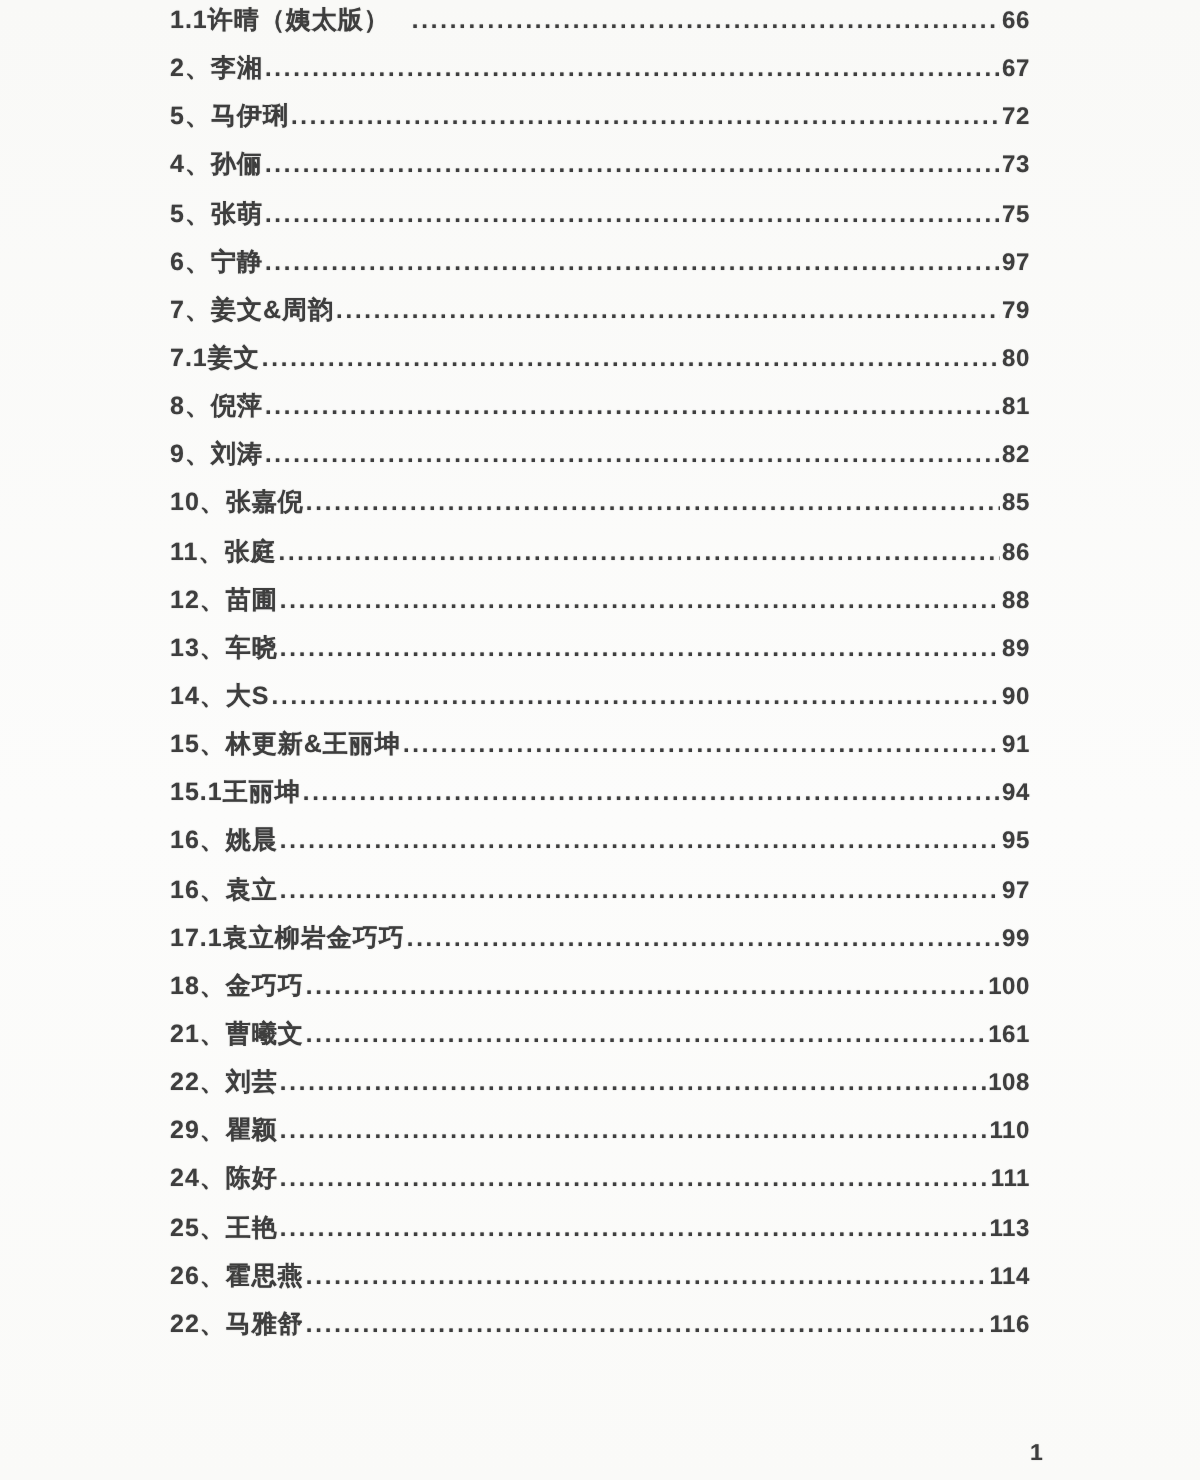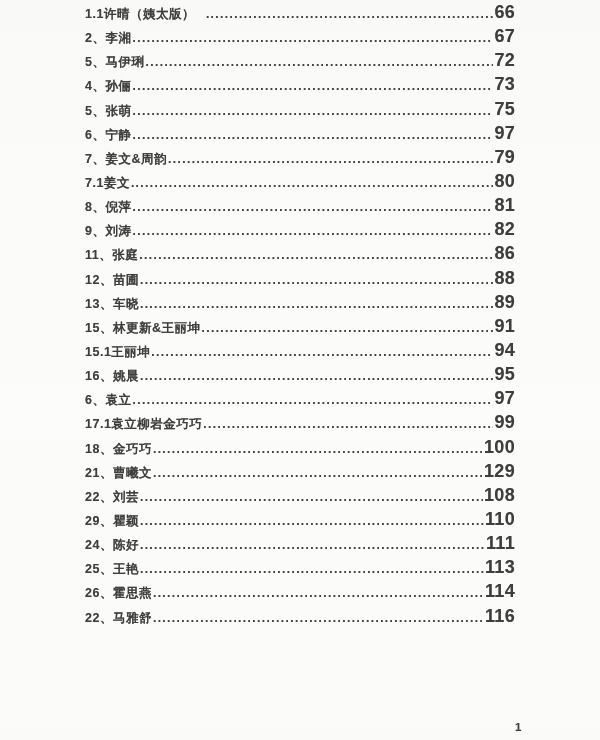--- a/index.html
+++ b/index.html
@@ -50,21 +50,21 @@
   }
   .leader::after {
     content: "..........................................................................................................................................................................";
     font-size: 12px;
     font-weight: 700;
     letter-spacing: 1.4px;
     color: var(--ink, #3e3e3e);
   }
   .pagenum {
     flex: 0 0 auto;
-    font-size: 18px;
+    font-size: 12px;
     font-weight: 700;
     letter-spacing: 0.3px;
   }
   .footer-pagenum {
     position: absolute;
     top: 721px;
     left: 515px;
     font-size: 11.5px;
     font-weight: 700;
     color: var(--ink, #3e3e3e);
@@ -129,60 +129,70 @@
     <span class="leader"></span>
     <span class="pagenum">81</span>
   </div>
 
   <div class="row">
     <span class="label">9、刘涛</span>
     <span class="leader"></span>
     <span class="pagenum">82</span>
   </div>
 
+  <div class="row">
+    <span class="label">10、张嘉倪</span>
+    <span class="leader"></span>
+    <span class="pagenum">85</span>
+  </div>
 
   <div class="row">
     <span class="label">11、张庭</span>
     <span class="leader"></span>
     <span class="pagenum">86</span>
   </div>
 
   <div class="row">
     <span class="label">12、苗圃</span>
     <span class="leader"></span>
     <span class="pagenum">88</span>
   </div>
 
   <div class="row">
     <span class="label">13、车晓</span>
     <span class="leader"></span>
     <span class="pagenum">89</span>
   </div>
 
+  <div class="row">
+    <span class="label">14、大S</span>
+    <span class="leader"></span>
+    <span class="pagenum">90</span>
+  </div>
 
   <div class="row">
     <span class="label">15、林更新&amp;王丽坤</span>
     <span class="leader"></span>
     <span class="pagenum">91</span>
   </div>
 
   <div class="row">
     <span class="label">15.1王丽坤</span>
     <span class="leader"></span>
     <span class="pagenum">94</span>
   </div>
 
   <div class="row">
     <span class="label">16、姚晨</span>
     <span class="leader"></span>
     <span class="pagenum">95</span>
   </div>
 
   <div class="row">
-    <span class="label">6、袁立</span>
+    <span class="label">16、袁立</span>
     <span class="leader"></span>
     <span class="pagenum">97</span>
   </div>
 
   <div class="row">
     <span class="label">17.1袁立柳岩金巧巧</span>
     <span class="leader"></span>
     <span class="pagenum">99</span>
   </div>
 
@@ -190,21 +200,21 @@
     <span class="label">18、金巧巧</span>
     <span class="leader"></span>
     <span class="pagenum">100</span>
   </div>
 
 
 
   <div class="row">
     <span class="label">21、曹曦文</span>
     <span class="leader"></span>
-    <span class="pagenum">129</span>
+    <span class="pagenum">161</span>
   </div>
 
   <div class="row">
     <span class="label">22、刘芸</span>
     <span class="leader"></span>
     <span class="pagenum">108</span>
   </div>
 
   <div class="row">
     <span class="label">29、瞿颖</span>

